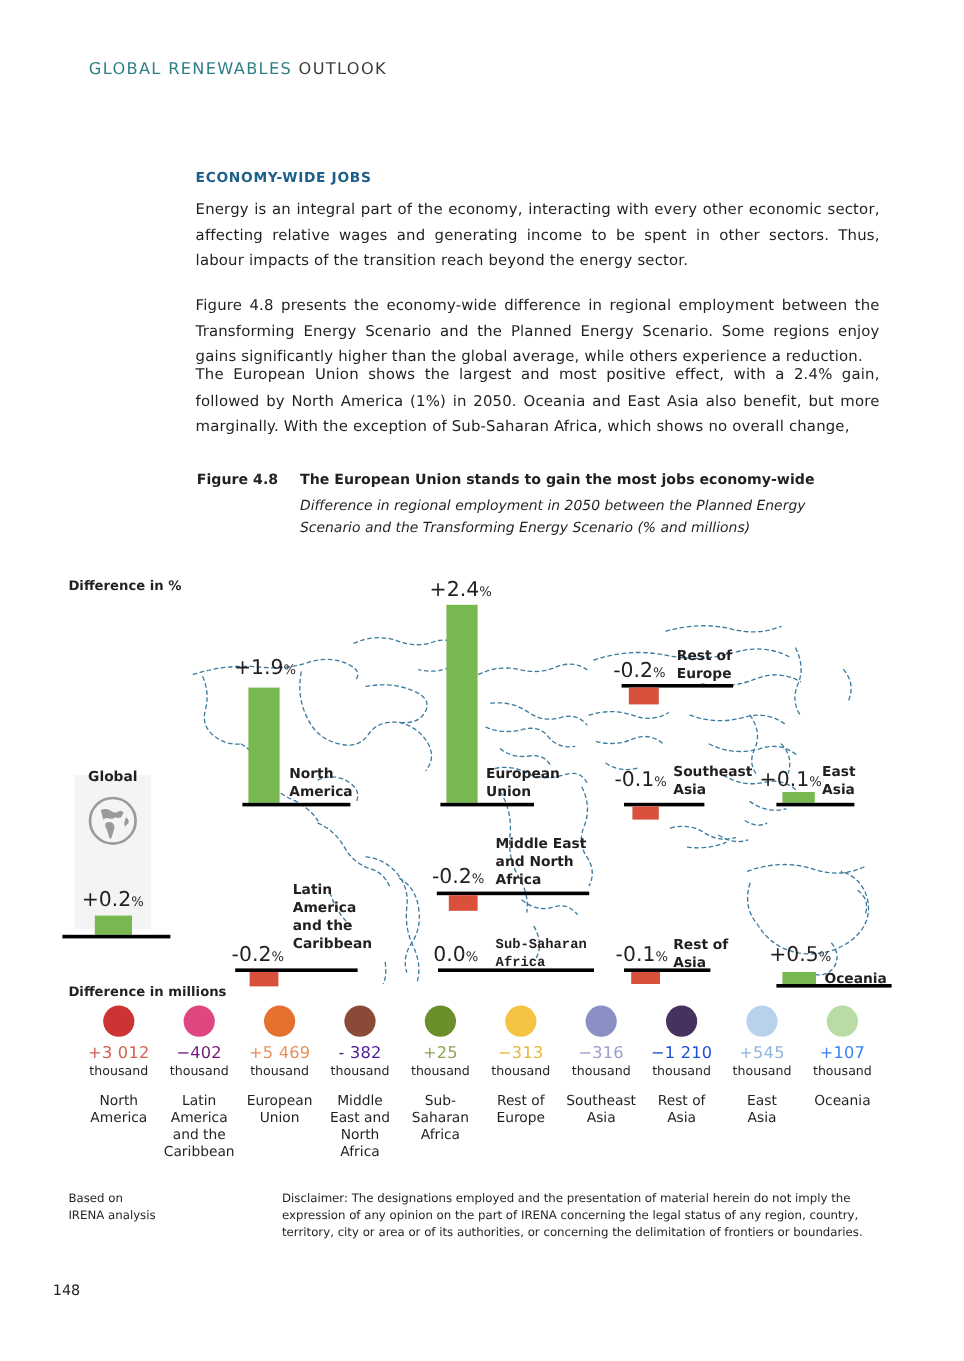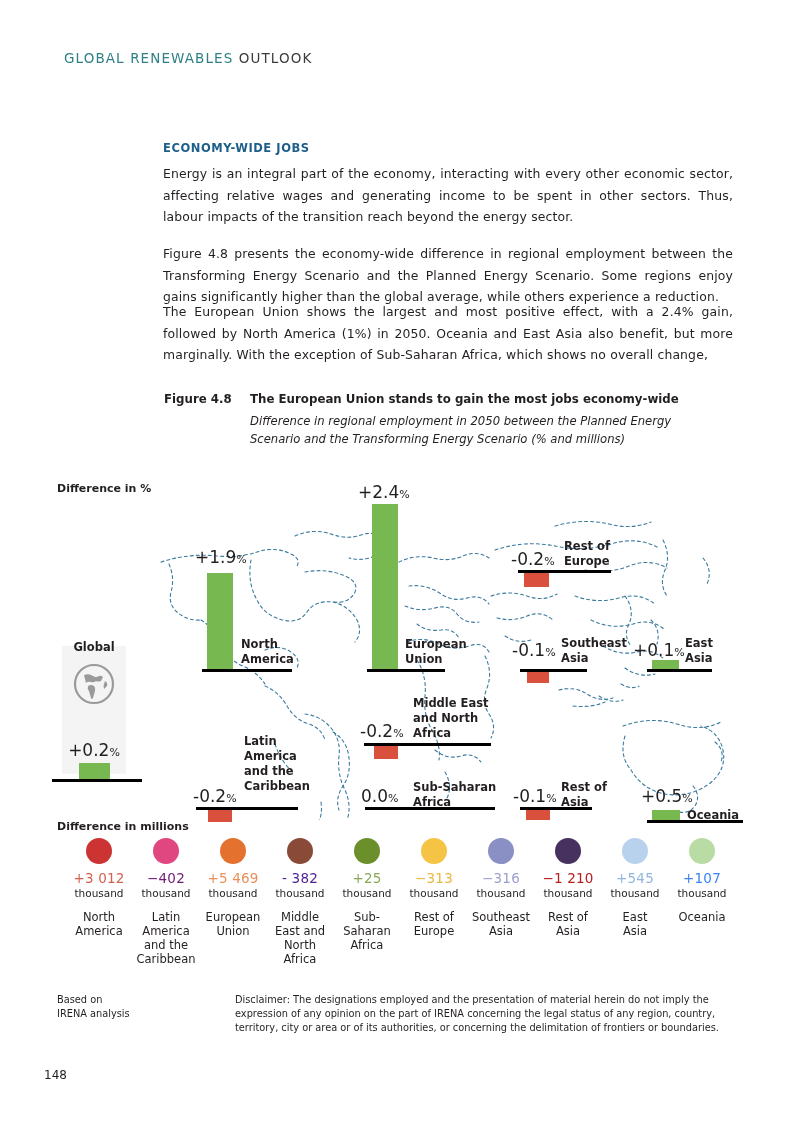--- a/index.html
+++ b/index.html
@@ -12,21 +12,21 @@
     height: 1134px;
     position: relative;
     font-family: "DejaVu Sans", "Liberation Sans", sans-serif;
     color: #231f20;
     overflow: hidden;
   }
 
   
   .run-head {
     position: absolute;
-    left: 64px;
+    left: 74px;
     top: 50px;
     font-size: 13.5px;
     letter-spacing: 1.1px;
     font-weight: 400;
     white-space: nowrap;
   }
   .run-head .teal { color: #2e7f86; }
   .run-head .dark { color: #3b3b3b; }
 
   
@@ -389,21 +389,21 @@
       <span>Africa</span>
     </span>
     <div class="baseline" style="left:209px; top:243px; width:127px;"></div>
     <div class="bar neg" style="left:219px; top:246px; width:24px; height:13px;"></div>
   </div>
 
   <div class="region">
     <span class="val" style="left:206px; top:288px;">
       <span>0.0</span><span class="pct">%</span>
     </span>
-    <span class="name" style="left:258px; top:280px;">
+    <span class="name" style="left:258px; top:280px;font-family:Liberation Mono, monospace;">
       <span>Sub-Saharan</span><br>
       <span>Africa</span>
     </span>
     <div class="baseline" style="left:210px; top:307px; width:130px;"></div>
   </div>
 
   <div class="region">
     <span class="val" style="left:356px; top:51px;">
       <span>-0.2</span><span class="pct">%</span>
     </span>
@@ -536,21 +536,21 @@
     <div class="legend-val" style="color:#9ba0ce">−316</div>
     <div class="legend-unit">thousand</div>
     <div class="legend-name">
       <span>Southeast</span><br>
       <span>Asia</span>
     </div>
   </div>
 
   <div class="legend-item" style="left:479px;">
     <div class="legend-dot" style="background:#46315f"></div>
-    <div class="legend-val" style="color:#b91c1c">−1 210</div>
+    <div class="legend-val" style="color:#1d4ed8">−1 210</div>
     <div class="legend-unit">thousand</div>
     <div class="legend-name">
       <span>Rest of</span><br>
       <span>Asia</span>
     </div>
   </div>
 
   <div class="legend-item" style="left:546px;">
     <div class="legend-dot" style="background:#b8d2ee"></div>
     <div class="legend-val" style="color:#8fb6dd">+545</div>

